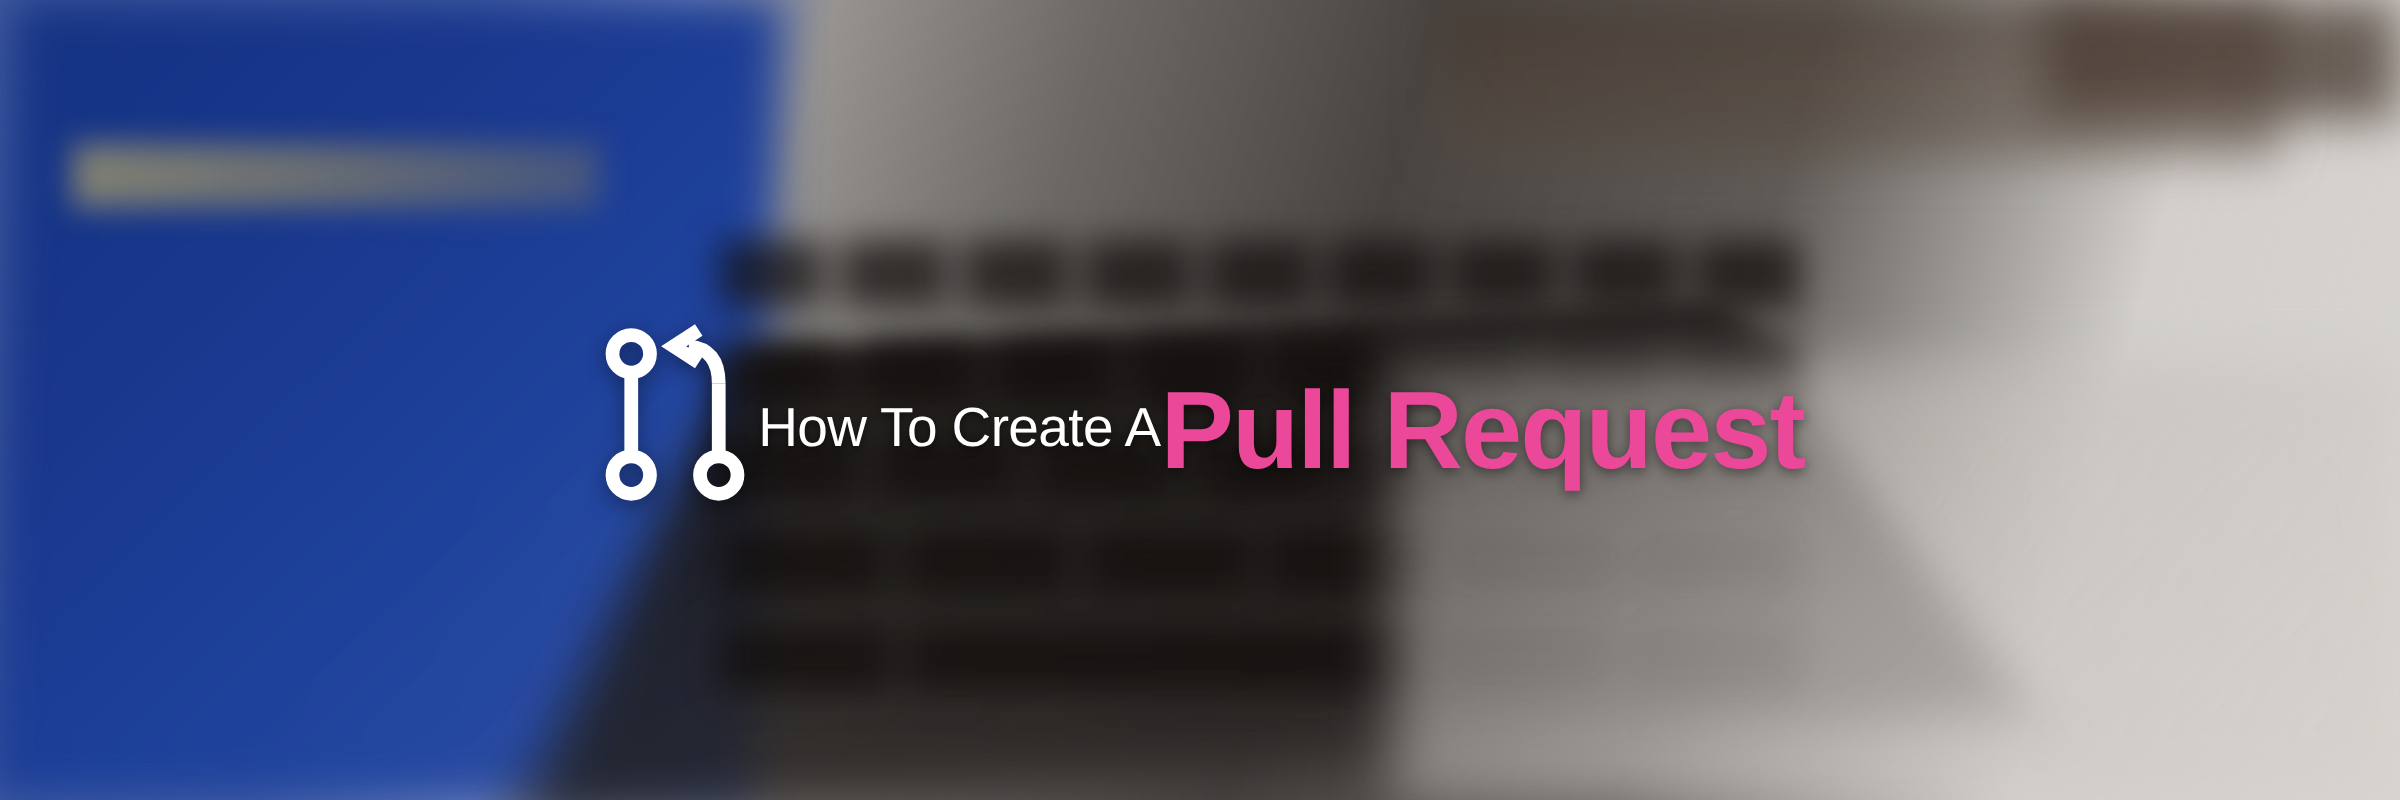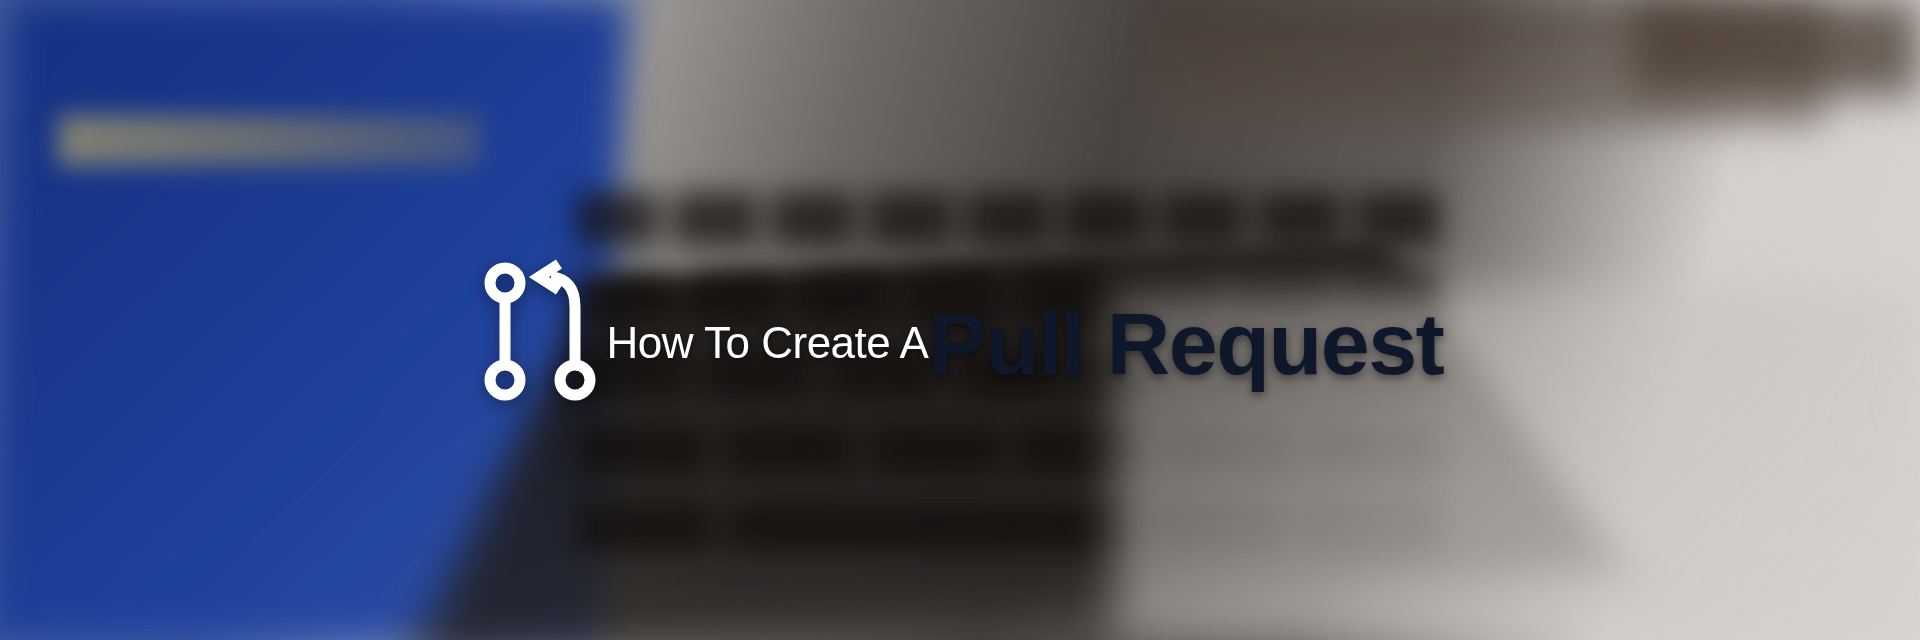--- a/index.html
+++ b/index.html
@@ -163,21 +163,21 @@
     .subtitle {
       color: #ffffff;
       font-size: 44px;
       font-weight: 400;
       text-shadow: 0 2px 6px rgba(0, 0, 0, 0.5);
       margin-bottom: 2px;
       letter-spacing: -0.5px;
     }
     
     .title {
-      color: #0f172a;
+      color: #ec4899;
       font-size: 88px;
       font-weight: 700;
       text-shadow: 0 3px 10px rgba(0, 0, 0, 0.5);
       letter-spacing: -1.5px;
       line-height: 1;
     }
   </style>
 </head>
 <body>
 

